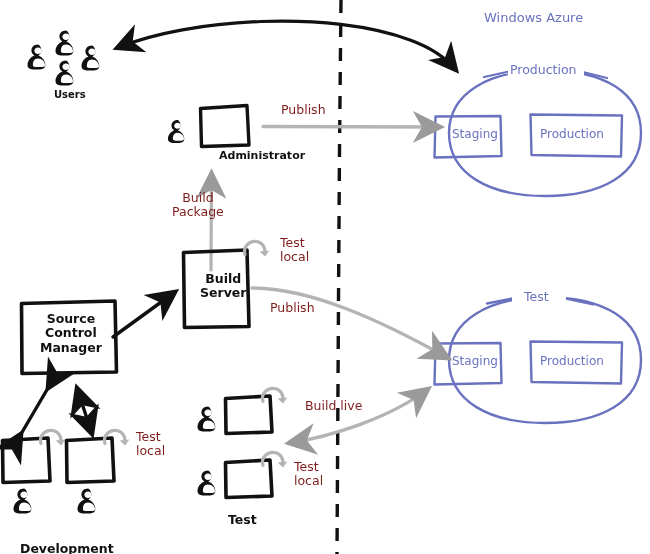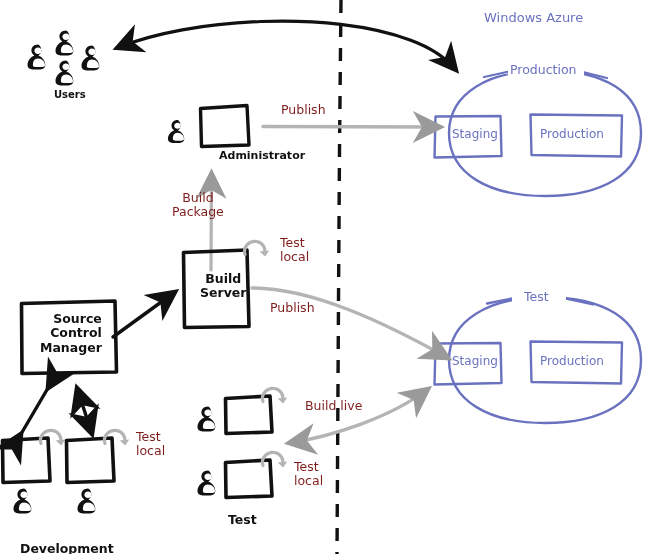--- a/index.html
+++ b/index.html
@@ -144,21 +144,21 @@
 Package</div>
 
   <div class="lbl dark" style="left:200px;top:272px;font-size:12.5px;text-align:center;">Build
 Server</div>
 
   <div class="lbl gray" style="left:280px;top:236px;font-size:12.5px;">Test
 local</div>
 
   <div class="lbl gray" style="left:270px;top:301px;font-size:12.5px;">Publish</div>
 
-  <div class="lbl dark" style="left:40px;top:312px;font-size:12.5px;text-align:right;">Source
+  <div class="lbl dark" style="left:40px;top:312px;font-size:12.5px;text-align:center;">Source
 Control
 Manager</div>
 
   <div class="lbl gray" style="left:136px;top:430px;font-size:12.5px;">Test
 local</div>
 
   <div class="lbl dark" style="left:20px;top:542px;font-size:12.5px;">Development</div>
 
   <div class="lbl gray" style="left:305px;top:399px;font-size:12.5px;">Build live</div>
 

